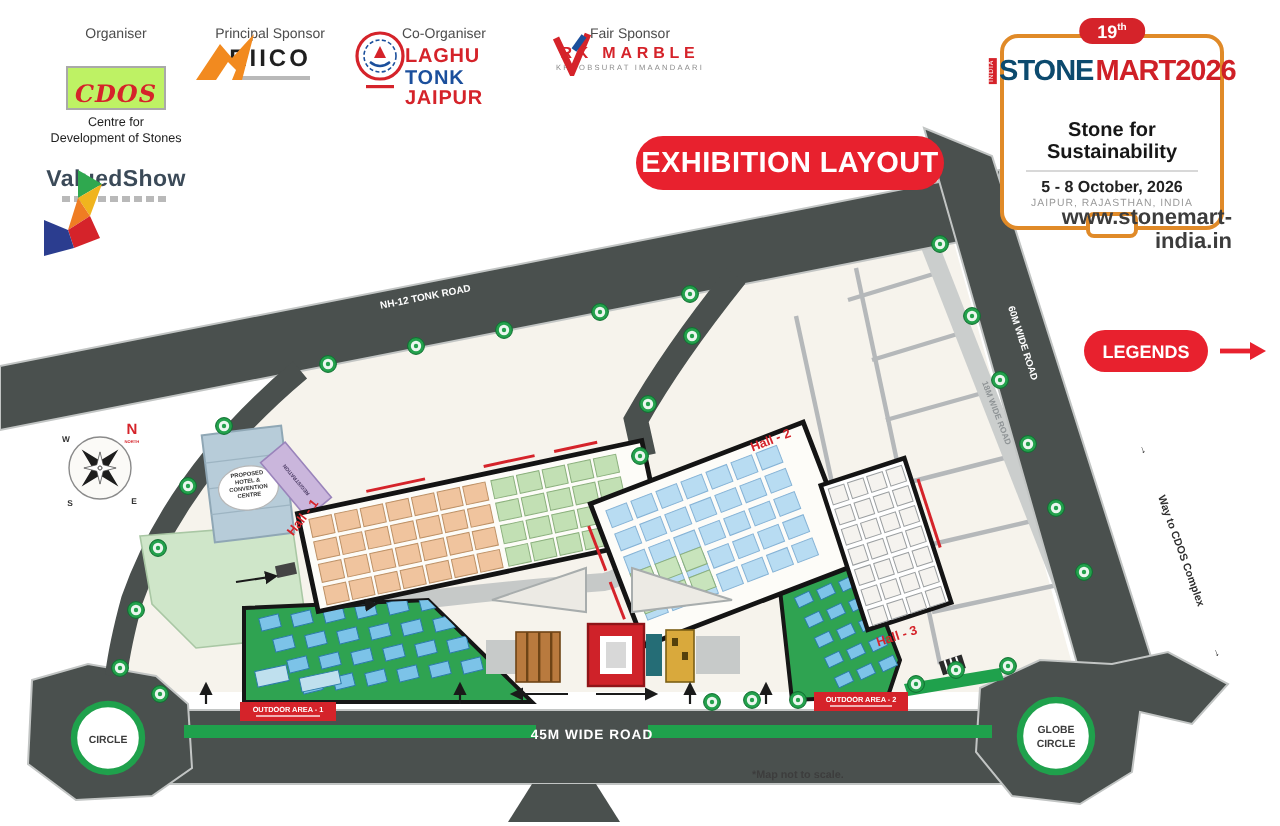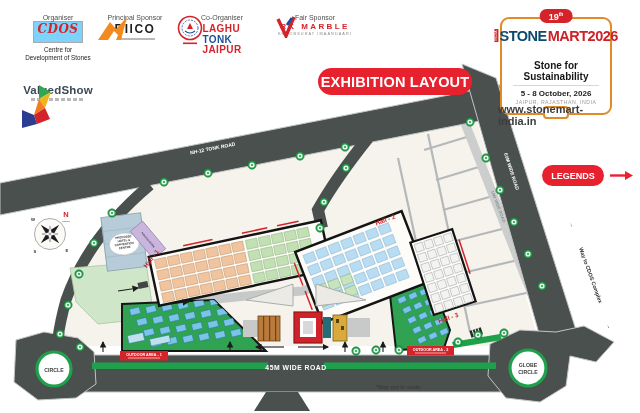--- a/index.html
+++ b/index.html
@@ -2,21 +2,21 @@
 <html><head>
 <meta charset="utf-8">
 <style>
   html,body{margin:0;padding:0;background:#fff;}
   .stage{position:relative;width:640px;height:413px;background:#fff;overflow:hidden;
          font-family:"Liberation Sans",sans-serif;}
   .stage svg{position:absolute;left:0;top:0;}
   svg text{font-family:"Liberation Sans",sans-serif;}
   .hdr-col{position:absolute;text-align:center;}
   .hdr-label{font-size:7px;color:#4c4c4c;}
-  .cdos-box{width:48px;height:20px;border:1px solid #a9a9a9;margin:0 auto 3px;display:flex;align-items:flex-start;justify-content:center;background:#7dd3fc;}
+  .cdos-box{width:48px;height:20px;border:1px solid #a9a9a9;margin:12px auto 3px;display:flex;align-items:flex-end;justify-content:center;background:#bef264;}
   .cdos-text{font-family:"DejaVu Serif",serif;font-style:italic;font-weight:800;font-size:12px;color:#d5232a;letter-spacing:.5px;}
   .hdr-sub{font-size:6.3px;color:#222;line-height:1.2;}
   .riico-name{font-size:12px;font-weight:800;color:#1f1f1f;letter-spacing:1.5px;margin-top:1px;}
   .riico-tag{width:40px;height:2px;background:#b9b9b9;margin:2px auto 0;}
   .co-row{display:flex;align-items:center;justify-content:center;gap:4px;margin-top:3px;}
   .lub{font-size:10px;font-weight:800;line-height:1.05;text-align:left;letter-spacing:.4px;}
   .lub-r{color:#d5232a;} .lub-b{color:#1b4f9c;}
   .rk-brand{font-size:8px;font-weight:800;color:#d5232a;letter-spacing:2.4px;margin-top:1px;}
   .rk-tag{font-size:3.8px;color:#8a8a8a;letter-spacing:1.1px;margin-top:1px;}
   .banner{position:absolute;left:318px;top:31px;width:154px;height:27px;background:#e8212e;border-radius:14px;
@@ -33,21 +33,21 @@
   .brand-prefix{writing-mode:vertical-rl;transform:rotate(180deg);background:#d5232a;color:#fff;font-size:3.4px;
                 line-height:1;padding:1px .5px;letter-spacing:.4px;}
   .brand-black{font-size:14.5px;font-weight:900;color:#0c4a6e;letter-spacing:-.5px;}
   .brand-red{font-size:14.5px;font-weight:600;color:#cf2027;letter-spacing:-.5px;}
   .event-tag{font-size:10px;font-weight:800;color:#161616;margin-top:16px;}
   .event-div{height:1px;background:#d8d8d8;margin:3px 8px;}
   .event-dates{font-size:8px;font-weight:800;color:#222;}
   .event-venue{font-size:5.2px;color:#9a9a9a;letter-spacing:.5px;margin-top:1px;}
   .event-tab{position:absolute;left:50%;bottom:-6px;transform:translateX(-50%);width:22px;height:9px;background:#fff;
              border:2px solid #e08a28;border-radius:4px;}
-  .website{position:absolute;left:498px;top:103px;width:118px;text-align:left;font-size:11px;font-weight:800;color:#3c3c3c;}
+  .website{position:absolute;left:498px;top:103px;width:118px;text-align:right;font-size:11px;font-weight:800;color:#3c3c3c;}
 </style>
 </head>
 <body>
 
 <div class="stage">
 
 <svg width="640" height="413" viewBox="0 0 640 413">
   <defs>
     <marker id="ah" markerWidth="7" markerHeight="7" refX="5" refY="3" orient="auto">
       <path d="M0,0 L6,3 L0,6 Z" fill="#1a1a1a"></path>

